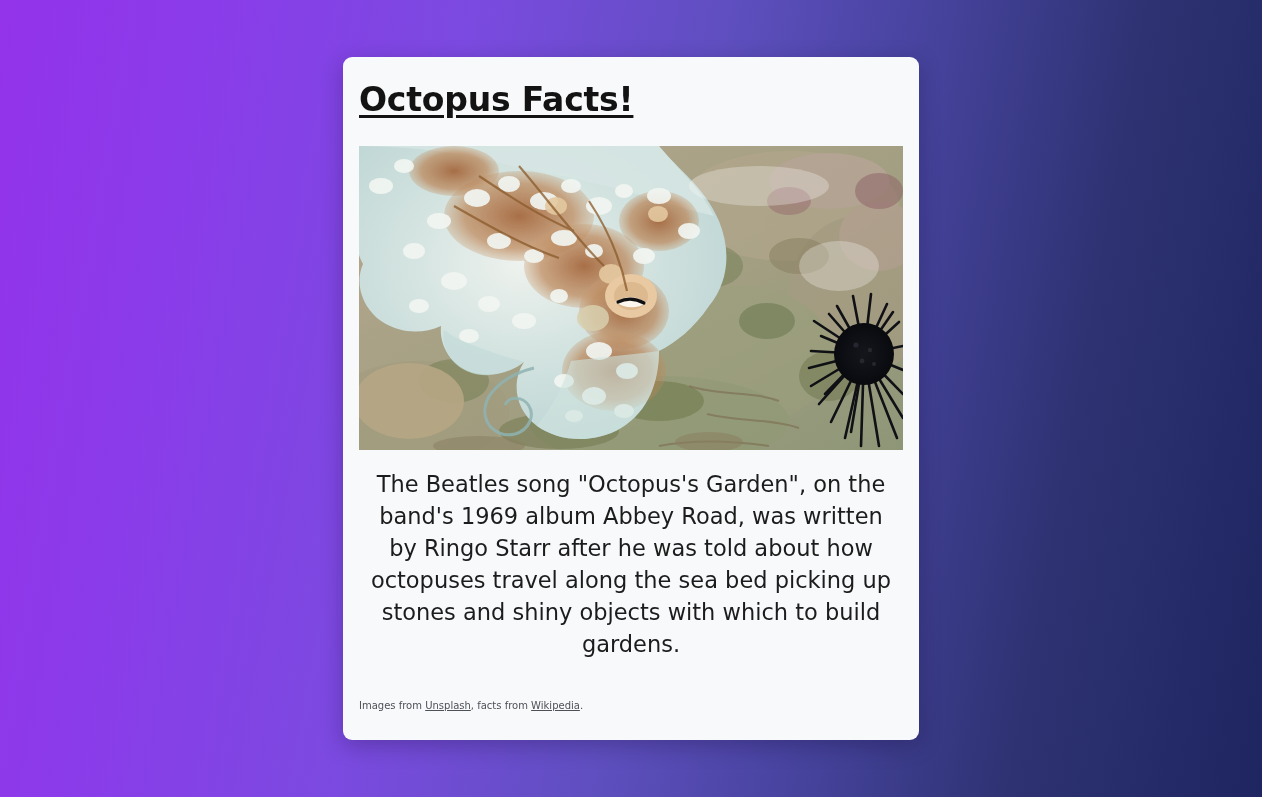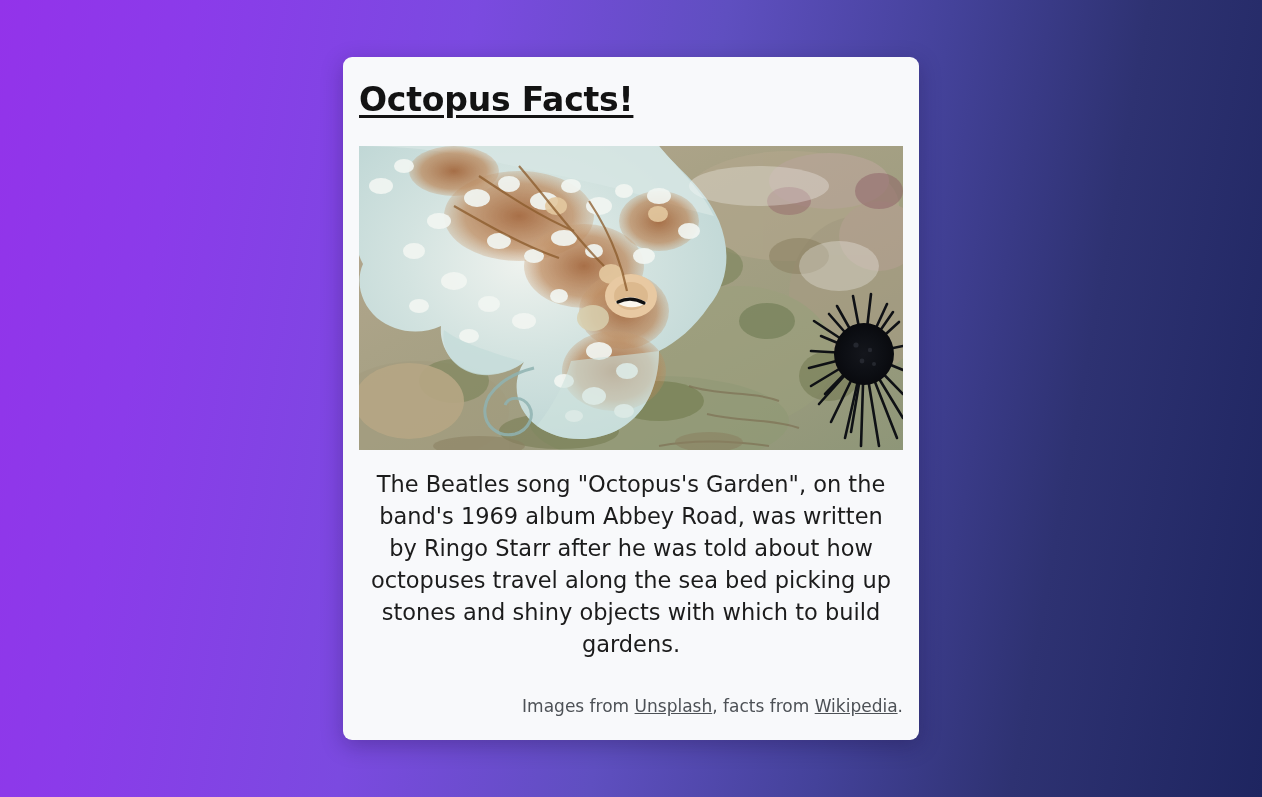--- a/index.html
+++ b/index.html
@@ -67,24 +67,24 @@
     margin: 18px 6px 0 6px;
     font-size: 22.5px;
     line-height: 32px;
     color: #1c1c1c;
     text-align: center;
     font-weight: normal;
   }
 
   .credits {
     margin: 36px 0 4px 0;
-    font-size: 17px;
+    font-size: 10px;
     line-height: 20px;
     color: #4d5156;
-    text-align: right;
+    text-align: left;
   }
 
   .credits a {
     color: #4d5156;
     text-decoration: underline;
   }
 </style>
 </head>
 <body>
 

